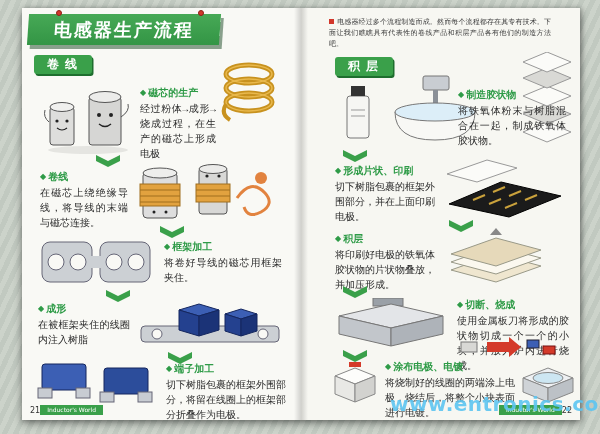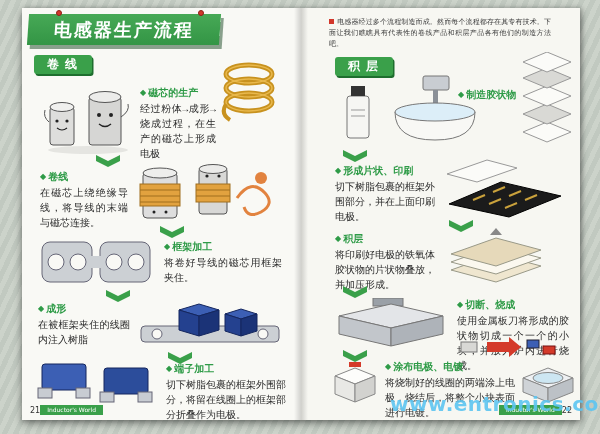--- a/index.html
+++ b/index.html
@@ -246,20 +246,21 @@
         <rect x="98" y="16" width="5" height="26" fill="#8b9097"></rect>
         <path d="M60 38 q0 28 40 28 q40 0 40 -28 z" fill="#f8f8f5" stroke="#777"></path>
         <ellipse cx="100" cy="38" rx="40" ry="9" fill="#dceef8" stroke="#777"></ellipse>
       </svg>
 
       <div class="step-block" style="left:157px; top:80px; width:108px;">
         <div class="step-head">
             <span class="marker">◆</span>
           <span>制造胶状物</span>
           </div>
+        <div class="desc">将铁氧体粉末与树脂混合在一起，制成铁氧体胶状物。</div>
       </div>
 
       <svg class="arrow" style="left:42px; top:142px;" width="24" height="12" viewBox="0 0 24 12">
         <polygon points="0,0 12,6 24,0 24,6 12,12 0,6" fill="#3aa04a"></polygon>
         </svg>
 
       <div class="step-block" style="left:34px; top:156px; width:100px;">
         <div class="step-head">
             <span class="marker">◆</span>
           <span>形成片状、印刷</span>

